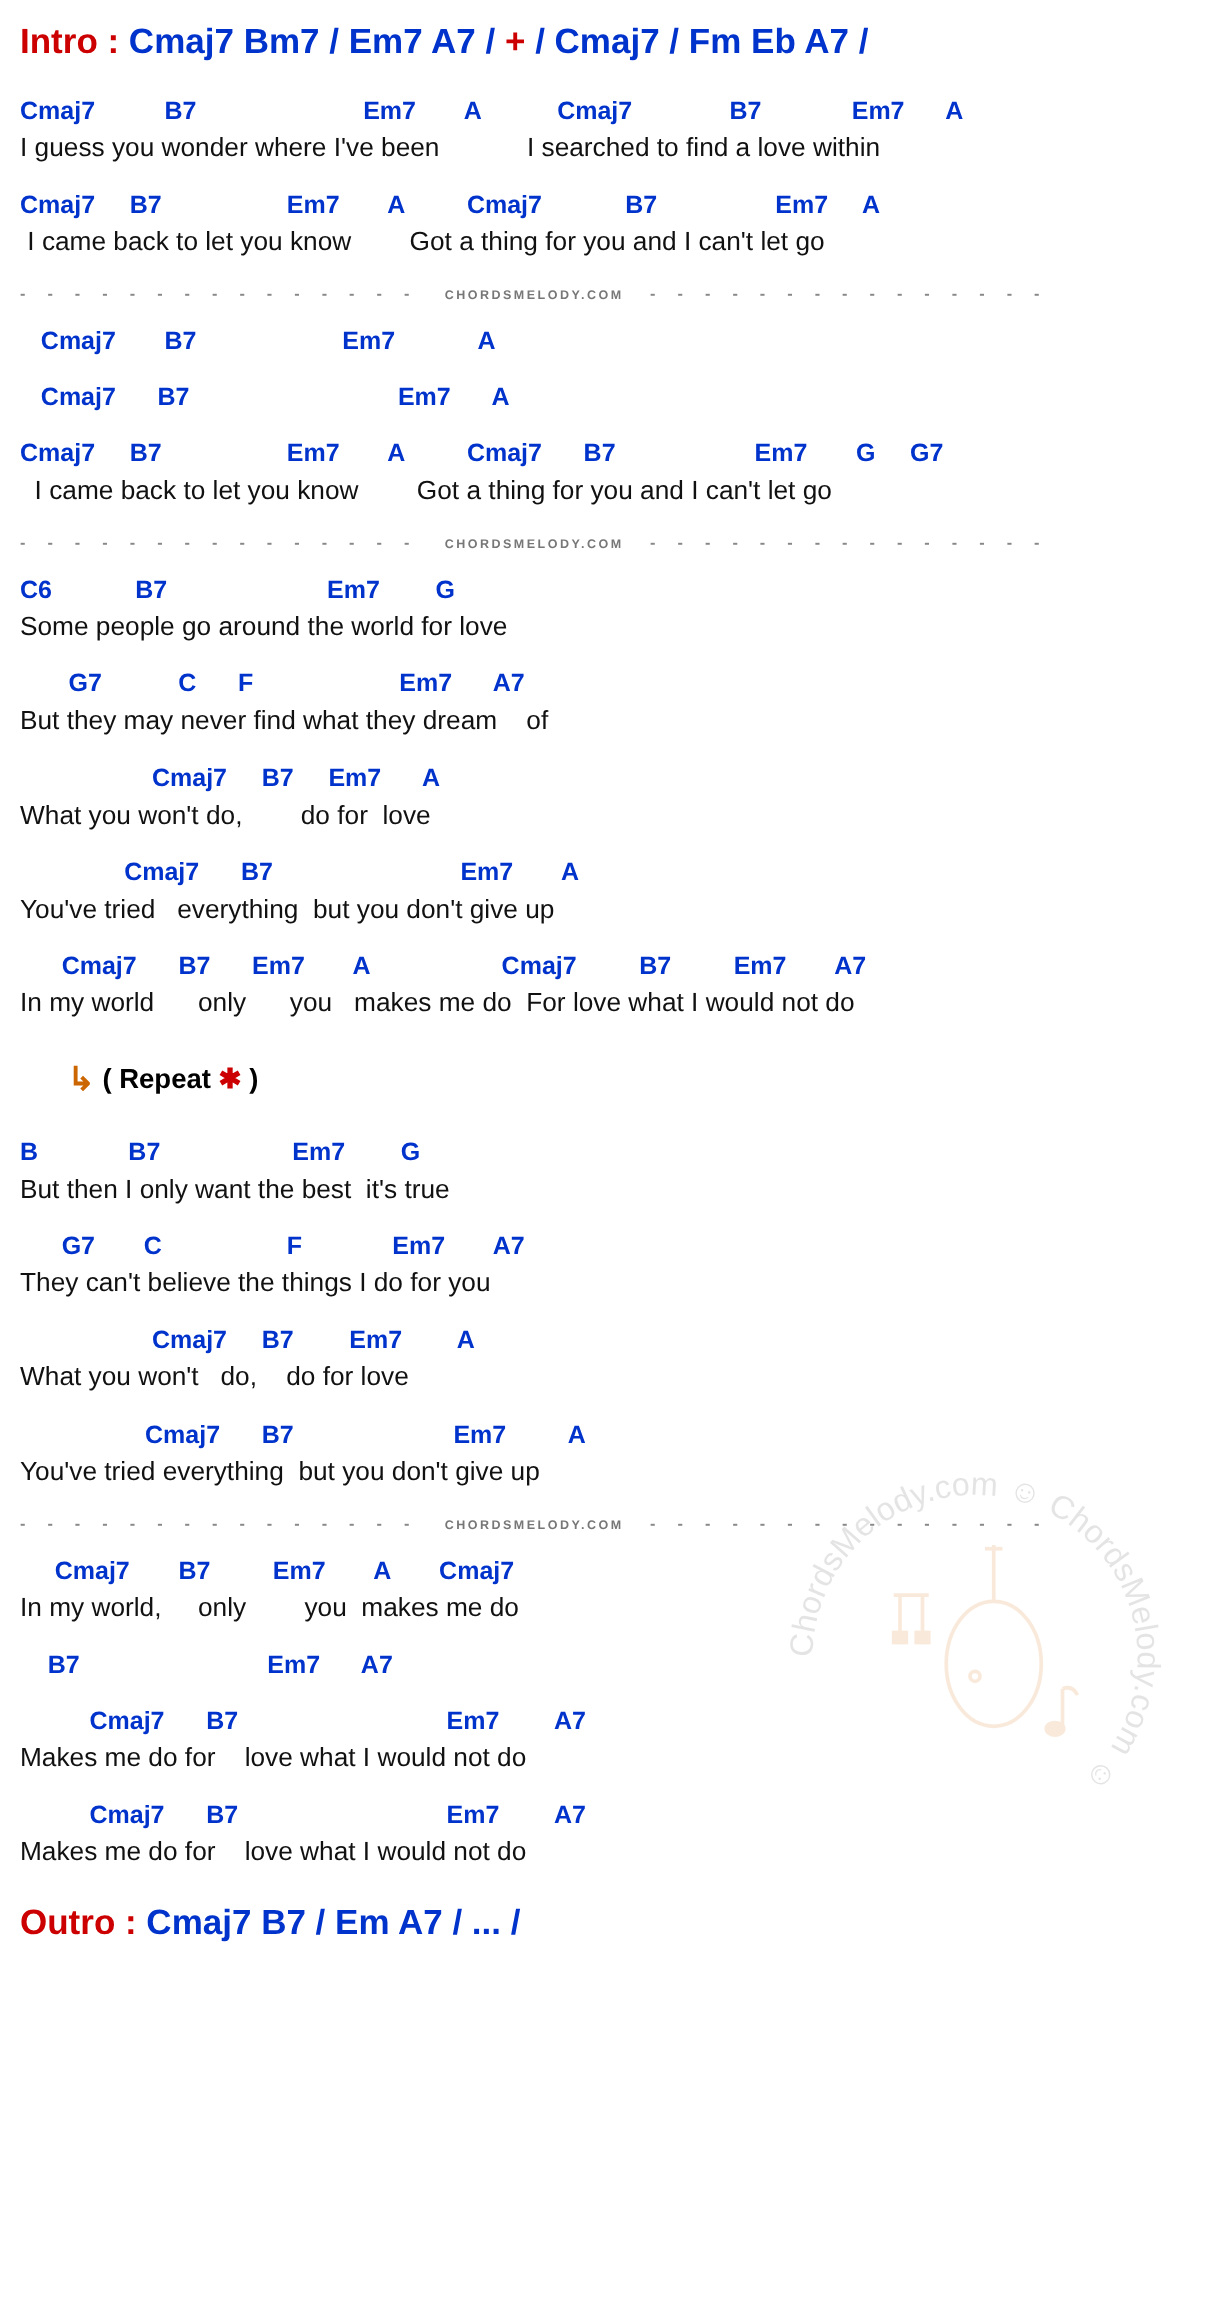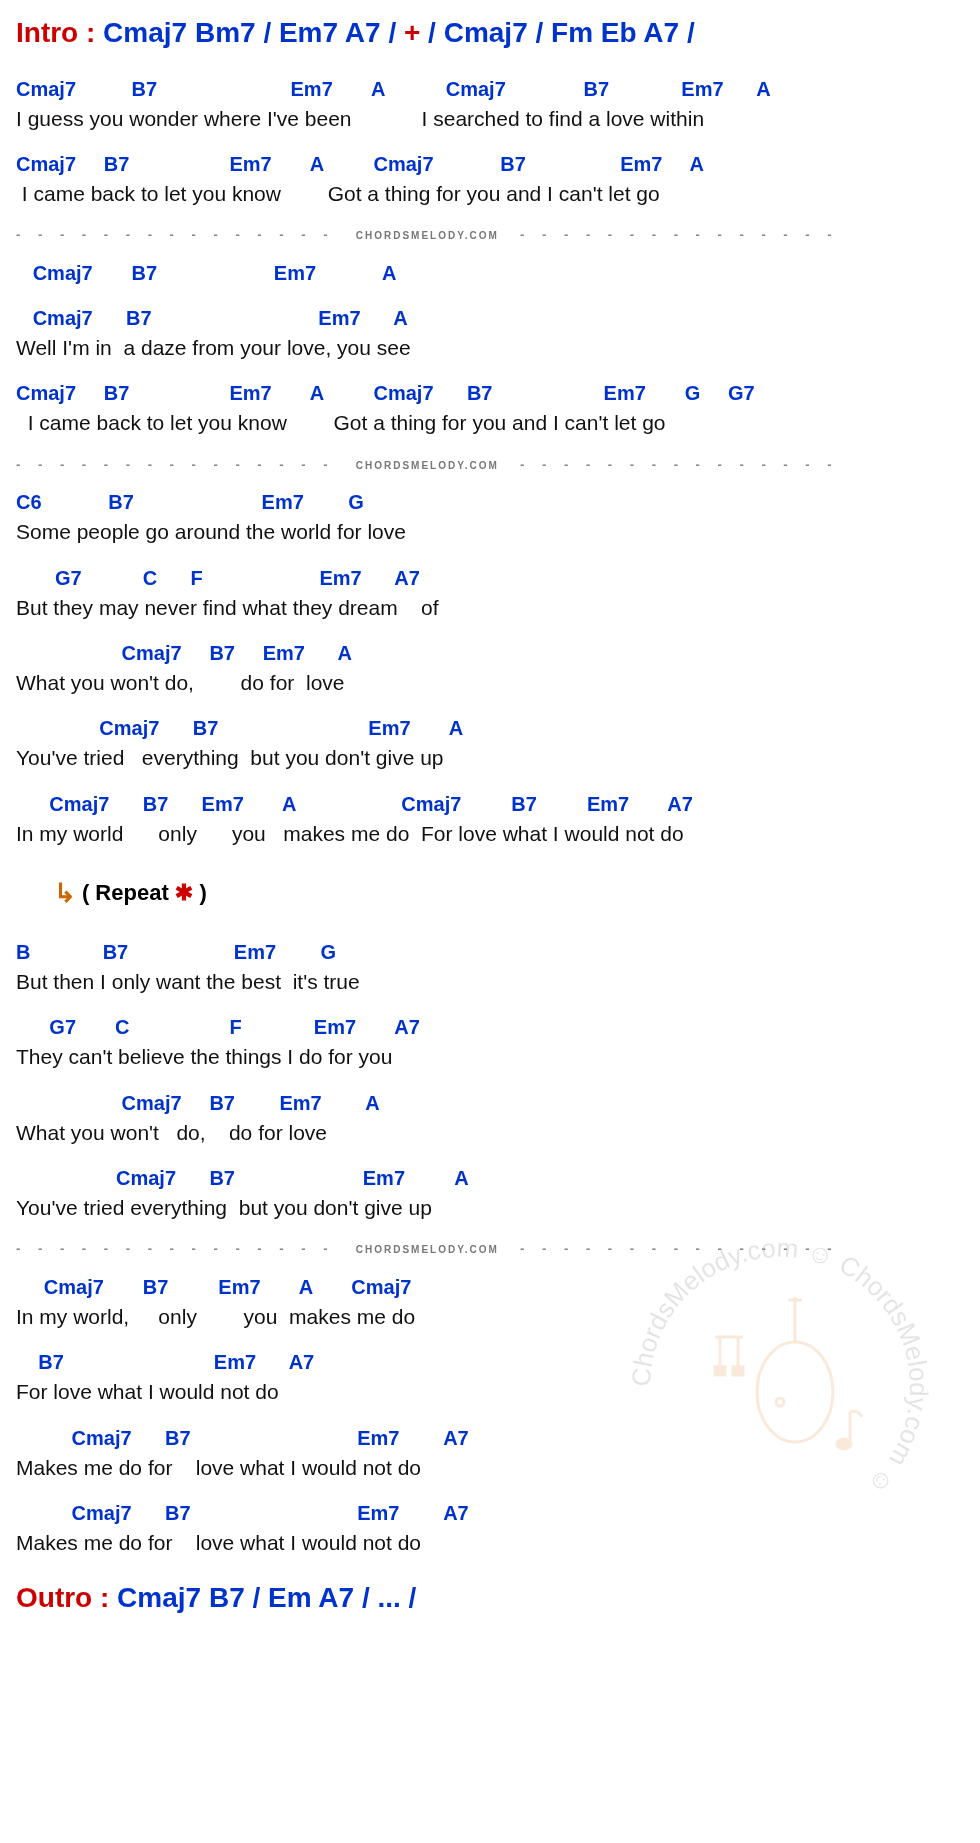--- a/index.html
+++ b/index.html
@@ -87,21 +87,20 @@
   <div class="lyric-row"> I came back to let you know        Got a thing for you and I can't let go</div>
 </div>
 
 <div class="separator">- - - - - - - - - - - - - - -  <span class="separator-brand">CHORDSMELODY.COM</span>  - - - - - - - - - - - - - - -</div>
 
 <div class="block">
   <div class="chord-row">   Cmaj7       B7                     Em7            A</div>
 </div>
 <div class="block">
   <div class="chord-row">   Cmaj7      B7                              Em7      A</div>
-  <div class="lyric-row">Well I'm in  a daze from your love, you see</div>
 </div>
 <div class="block">
   <div class="chord-row">Cmaj7     B7                  Em7       A         Cmaj7      B7                    Em7       G     G7</div>
   <div class="lyric-row">  I came back to let you know        Got a thing for you and I can't let go</div>
 </div>
 
 <div class="separator">- - - - - - - - - - - - - - -  <span class="separator-brand">CHORDSMELODY.COM</span>  - - - - - - - - - - - - - - -</div>
 
 <div class="block">
   <div class="chord-row">C6            B7                       Em7        G</div>
@@ -146,21 +145,20 @@
 </div>
 
 <div class="separator">- - - - - - - - - - - - - - -  <span class="separator-brand">CHORDSMELODY.COM</span>  - - - - - - - - - - - - - - -</div>
 
 <div class="block">
   <div class="chord-row">     Cmaj7       B7         Em7       A       Cmaj7</div>
   <div class="lyric-row">In my world,     only        you  makes me do</div>
 </div>
 <div class="block">
   <div class="chord-row">    B7                           Em7      A7</div>
-  <div class="lyric-row">For love what I would not do</div>
 </div>
 <div class="block">
   <div class="chord-row">          Cmaj7      B7                              Em7        A7</div>
   <div class="lyric-row">Makes me do for    love what I would not do</div>
 </div>
 <div class="block">
   <div class="chord-row">          Cmaj7      B7                              Em7        A7</div>
   <div class="lyric-row">Makes me do for    love what I would not do</div>
 </div>
 

